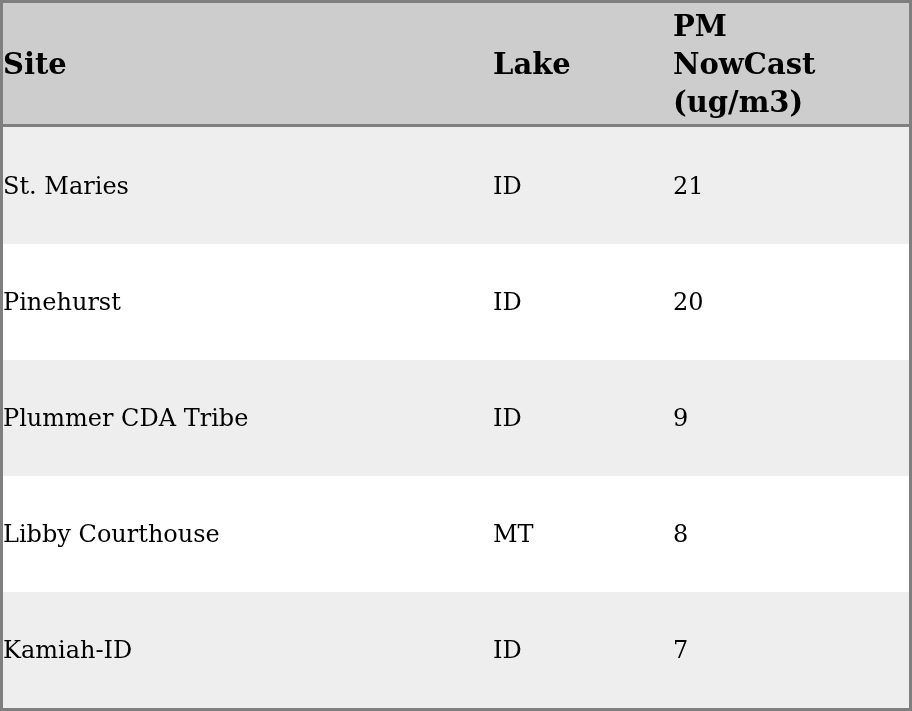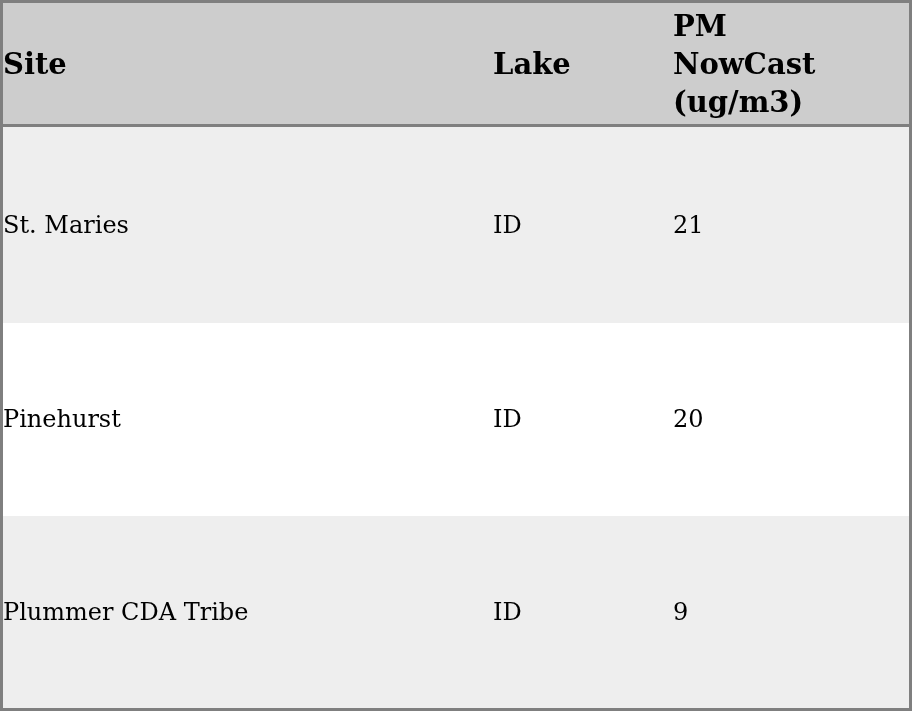--- a/index.html
+++ b/index.html
@@ -75,15 +75,25 @@
       <tr>
         <td>Pinehurst</td>
         <td>ID</td>
         <td>20</td>
       </tr>
       <tr>
         <td>Plummer CDA Tribe</td>
         <td>ID</td>
         <td>9</td>
       </tr>
+      <tr>
+        <td>Libby Courthouse</td>
+        <td>MT</td>
+        <td>8</td>
+      </tr>
+      <tr>
+        <td>Kamiah-ID</td>
+        <td>ID</td>
+        <td>7</td>
+      </tr>
     </tbody>
   </table>
 </div>
 
 </body></html>

